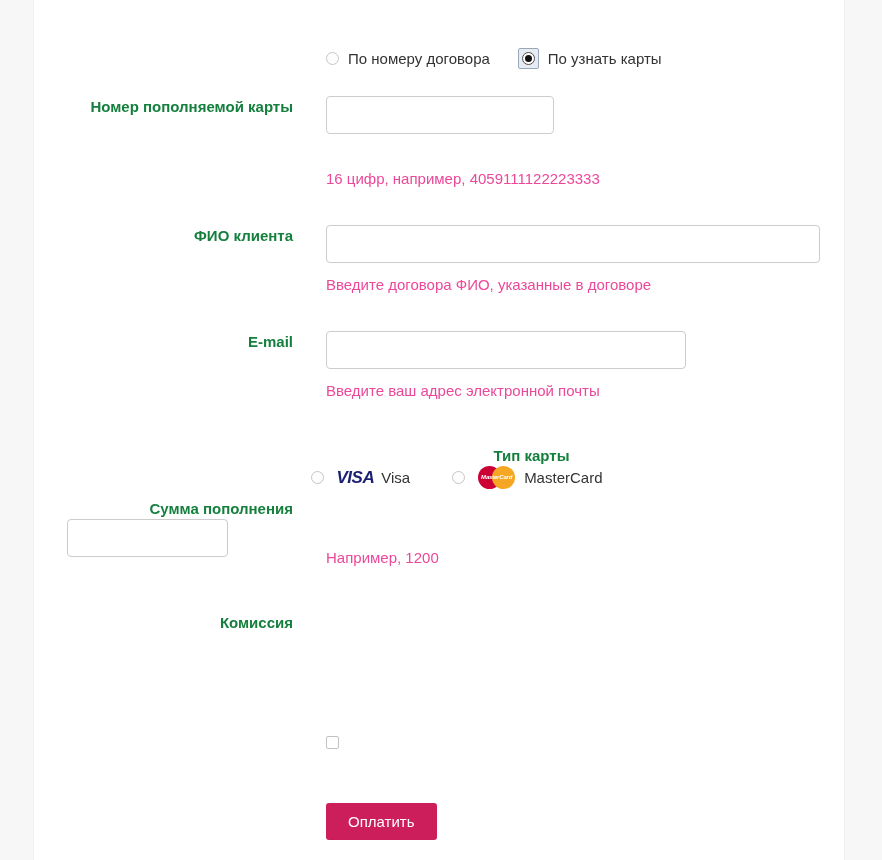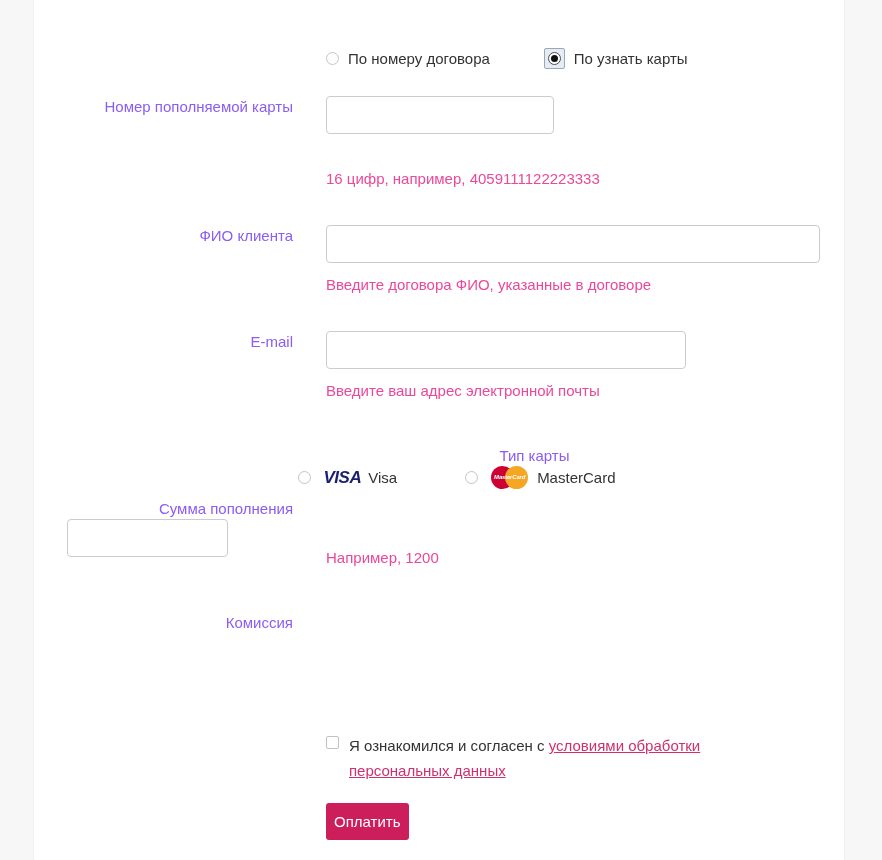--- a/index.html
+++ b/index.html
@@ -40,23 +40,23 @@
     left: 0;
     width: 812px;
     display: flex;
     align-items: flex-start;
   }
   .label-col {
     width: 259px;
     text-align: right;
     padding-right: 0;
     box-sizing: border-box;
-    font-weight: normal;
-    font-size: 15px;
-    color: #8b5cf6;
+    font-weight: bold;
+    font-size: 15px;
+    color: #15803d;
     line-height: 21px;
   }
   .field-col {
     margin-left: 33px;
     flex: 1;
   }
 
   
   .txt {
     display: block;
@@ -79,21 +79,20 @@
   .hint {
     color: #ec4899;
     font-size: 15px;
     line-height: 20px;
   }
 
   
   .radio-line {
     display: flex;
     align-items: center;
-    gap: 26px;
   }
   .radio-opt {
     display: flex;
     align-items: center;
   }
   .radio {
     position: relative;
     width: 13px;
     height: 13px;
     border-radius: 50%;
@@ -209,21 +208,21 @@
 
   
   .submit-btn {
     display: inline-block;
     background: #cc1e5a;
     color: #ffffff;
     border: none;
     border-radius: 3px;
     font-family: "Liberation Sans", sans-serif;
     font-size: 15px;
-    padding: 11px 8px;
+    padding: 11px 22px;
     cursor: pointer;
     line-height: 1;
   }
 </style>
 </head>
 <body>
 
 <div class="page-shell">
   <div class="form">
 
@@ -328,23 +327,20 @@
     <div class="row" style="top:612px;">
       <div class="label-col">Комиссия</div>
     </div>
 
 
     <div class="row" style="top:733px;">
       <div class="label-col"></div>
       <div class="field-col">
         <div class="agree">
           <span class="checkbox"></span>
-          <span class="agree-text">
-            <span>Я ознакомился и согласен с </span><a href="#">условиями обработки персональных данных</a>
-          </span>
         </div>
       </div>
     </div>
 
     <div class="row" style="top:803px;">
       <div class="label-col"></div>
       <div class="field-col">
         <button class="submit-btn">Оплатить</button>
       </div>
     </div>

